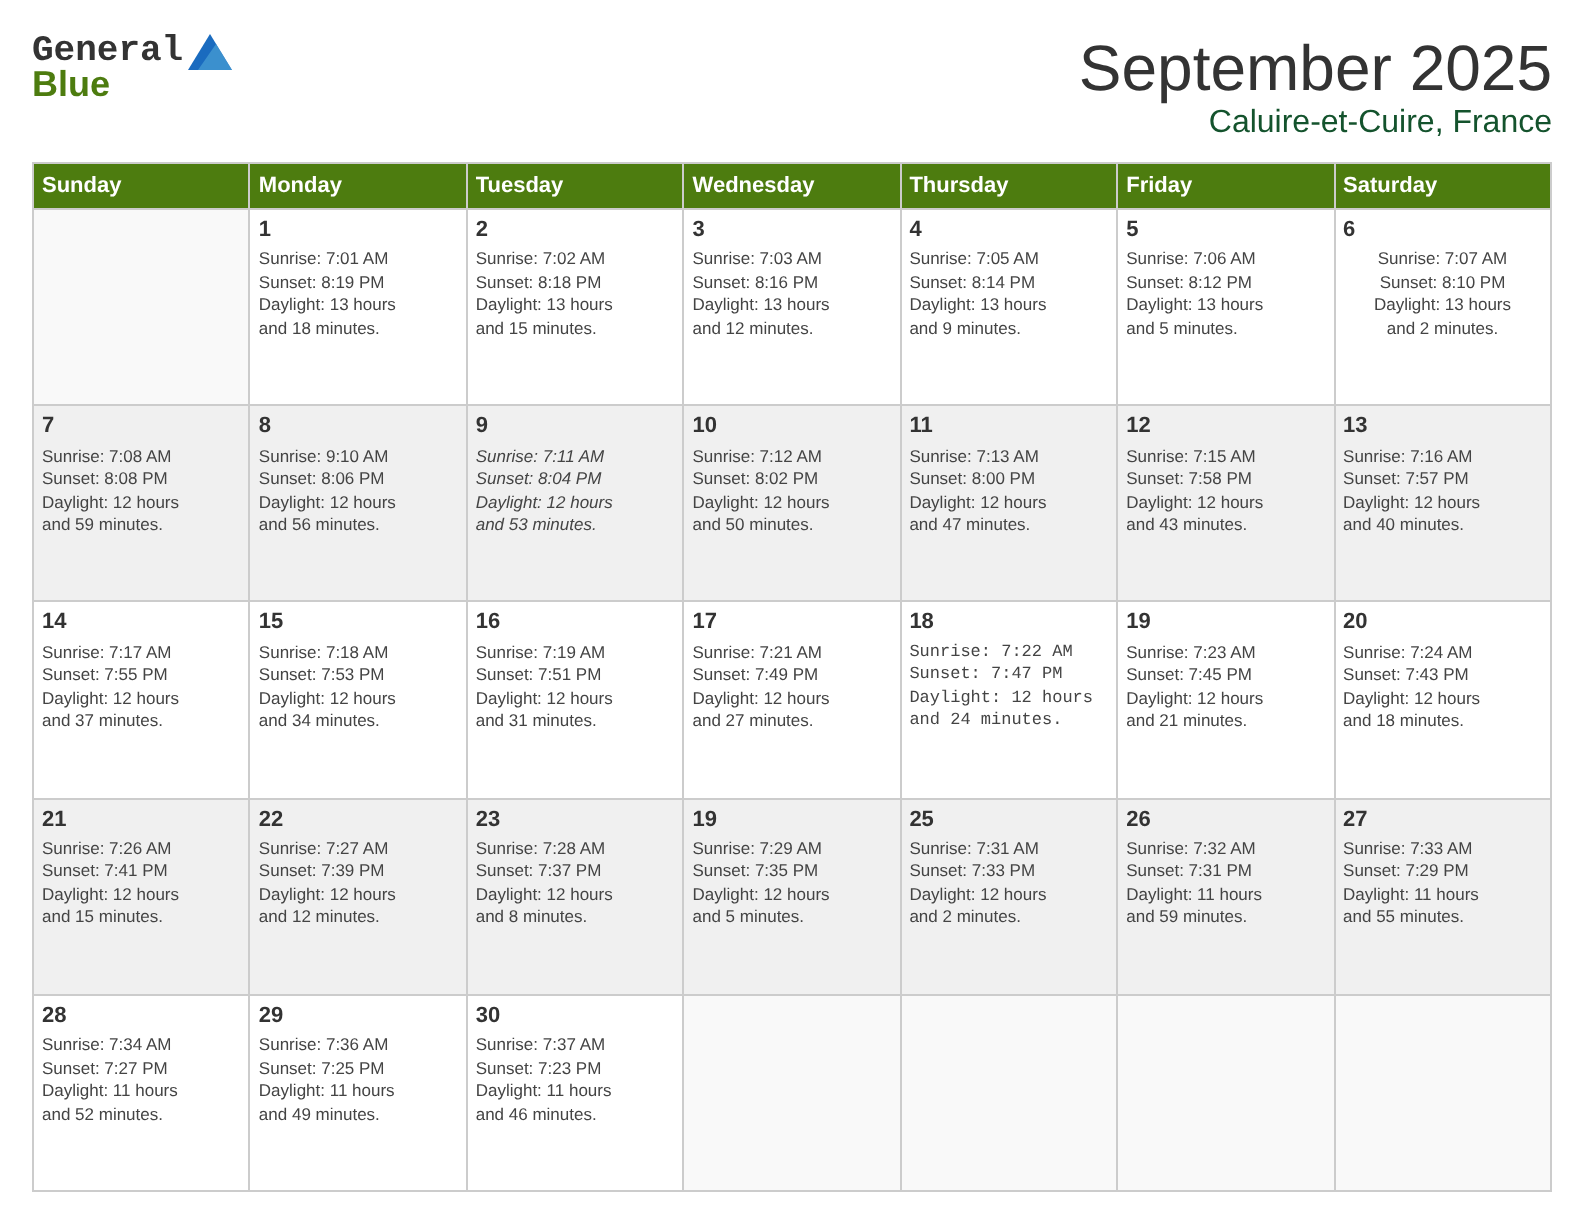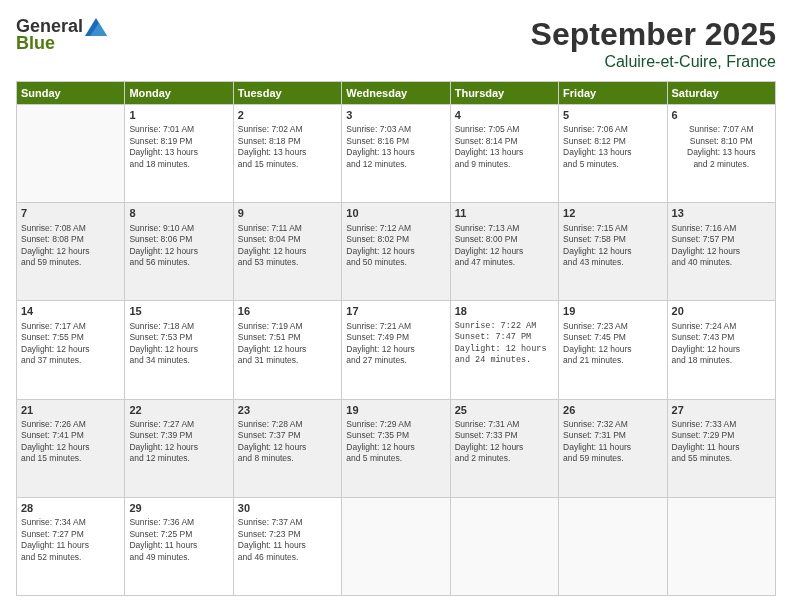--- a/index.html
+++ b/index.html
@@ -26,21 +26,21 @@
     .logo {
       display: flex;
       align-items: center;
       gap: 2px;
     }
     .title-area {
       text-align: right;
     }
     .month-title {
       font-size: 32px;
-      font-weight: bold;
+      font-weight: normal;
       color: #333;
     }
     .location-title {
       font-size: 16px;
       color: #14532d;
     }
     .calendar {
       flex: 1;
       border: 1px solid #ccc;
       border-collapse: collapse;
@@ -82,21 +82,21 @@
       background-color: #f0f0f0;
     }
   </style>
 </head>
 <body>
 
 <div class="page">
   <div class="header">
     <div class="logo">
       <div style="display:flex; flex-direction:column; align-items:flex-start;">
-        <div style="display:flex; align-items:center;">
+        <div style="display:flex; align-items:center;font-family:Liberation Mono, monospace;">
           <span style="font-size:18px; font-weight:bold; color:#333;">General</span>
           <svg width="22" height="18" viewBox="0 0 22 18" style="margin-left:2px;">
             <polygon points="0,18 11,0 22,18" fill="#1a6bbf"></polygon>
             <polygon points="5,18 14,5 22,18" fill="#4a9fd4" opacity="0.7"></polygon>
           </svg>
         </div>
         <span style="font-size:18px; font-weight:bold; color:#4d7c0f; margin-top:-4px;">Blue</span>
       </div>
     </div>
     <div class="title-area">
@@ -173,21 +173,21 @@
           </td>
           <td>
             <span class="day-number">8</span>
             <div class="day-info" style="white-space: pre-line;">Sunrise: 9:10 AM
 Sunset: 8:06 PM
 Daylight: 12 hours
 and 56 minutes.</div>
           </td>
           <td>
             <span class="day-number">9</span>
-            <div class="day-info" style="white-space: pre-line;">Sunrise: 7:11 AM
+            <div class="day-info" style="white-space: pre-line; font-style: italic;">Sunrise: 7:11 AM
 Sunset: 8:04 PM
 Daylight: 12 hours
 and 53 minutes.</div>
           </td>
           <td>
             <span class="day-number">10</span>
             <div class="day-info" style="white-space: pre-line;">Sunrise: 7:12 AM
 Sunset: 8:02 PM
 Daylight: 12 hours
 and 50 minutes.</div>

